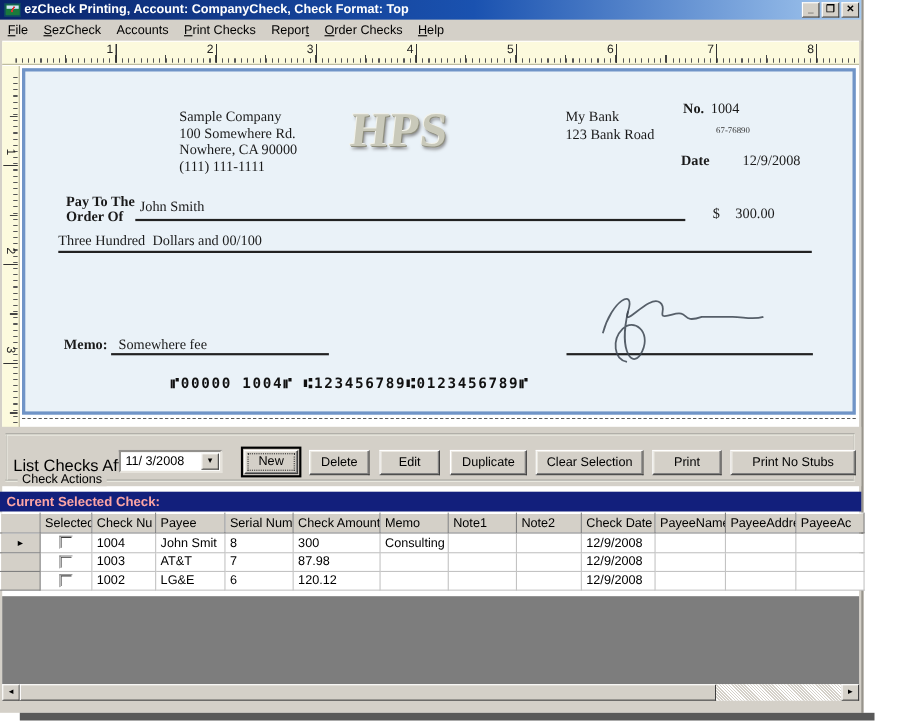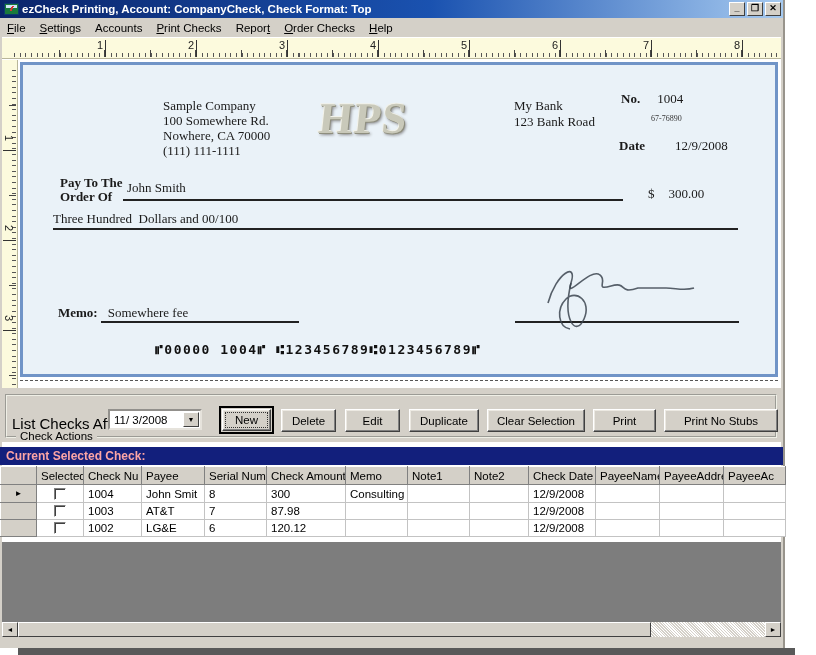--- a/index.html
+++ b/index.html
@@ -49,21 +49,21 @@
   .check { position:absolute; left:20px; top:62px; width:758px; height:315px; background:#eaf2f8;
     border:3px solid #7094c7; font-family:"Liberation Serif",serif; color:#1a1a1a; }
   .dashline { position:absolute; left:20px; top:380px; width:758px; border-top:1px dashed #555; }
   .check .abs { position:absolute; }
   .company { left:140px; top:33px; font-size:13px; line-height:15px; }
   .watermark { left:296px; top:28px; font-size:44px; font-weight:bold; letter-spacing:1px;
     color:#c9c9ba; transform:skewX(-6deg);
     text-shadow:-1px -1px 0 #f2f2ea, 1px 1px 0 #8e8e7e, 2px 2px 3px #88888a; }
   .bank { left:465px; top:33px; font-size:13px; line-height:16px;margin-left:26px; }
   .no-row { left:598px; top:26px; font-size:13px; }
-  .no-row b { margin-right:17px; }
+  .no-row b { margin-right:6px; }
   .fraction { left:628px; top:49px; font-size:8px; color:#333; }
   .date-row { left:596px; top:73px; font-size:13px; }
   .date-row b { margin-right:30px; }
   .payto { left:37px; top:111px; font-weight:bold; font-size:13px; line-height:14px; }
   .payee { left:104px; top:115px; font-size:13px; }
   .payee-line { left:100px; top:134px; width:500px; border-top:2px solid #222; }
   .amt-row { left:625px; top:121px; font-size:13px; }
   .amt-row .d { margin-right:14px; }
   .words { left:30px; top:146px; font-size:13px; white-space:pre; }
   .words-line { left:30px; top:163px; width:685px; border-top:2px solid #222; }
@@ -130,21 +130,21 @@
     <div class="title-text">ezCheck Printing, Account: CompanyCheck, Check Format: Top</div>
     <div class="tb-btns">
       <div class="tb-btn">_</div>
       <div class="tb-btn">❐</div>
       <div class="tb-btn">✕</div>
     </div>
   </div>
 
   <div class="menubar">
     <span class="mi"><span></span><span class="u">F</span><span>ile</span></span>
-    <span class="mi"><span></span><span class="u">S</span><span>ettings</span></span>
+    <span class="mi"><span></span><span class="u">S</span><span>ezCheck</span></span>
     <span class="mi"><span>Accounts</span><span class="u"></span><span></span></span>
     <span class="mi"><span></span><span class="u">P</span><span>rint Checks</span></span>
     <span class="mi"><span>Repor</span><span class="u">t</span><span></span></span>
     <span class="mi"><span></span><span class="u">O</span><span>rder Checks</span></span>
     <span class="mi"><span></span><span class="u">H</span><span>elp</span></span>
   </div>
 
   <div class="content"></div>
 
   <div class="hruler">
@@ -167,21 +167,21 @@
       <div class="vt-inch"></div>
     <span class="num" style="top:72px">1</span>
     <span class="num" style="top:162px">2</span>
     <span class="num" style="top:252px">3</span>
   </div>
 
   <div class="check">
     <div class="abs company">
       <div>Sample Company</div>
       <div>100 Somewhere Rd.</div>
-      <div>Nowhere, CA 70000</div>
+      <div>Nowhere, CA 90000</div>
       <div>(111) 111-1111</div>
     </div>
     <div class="abs watermark">HPS</div>
     <div class="abs bank">
       <div>My Bank</div>
       <div>123 Bank Road</div>
     </div>
     <div class="abs no-row"><b>No.</b><span>1004</span></div>
     <div class="abs fraction">67-76890</div>
     <div class="abs date-row"><b>Date</b><span>12/9/2008</span></div>

